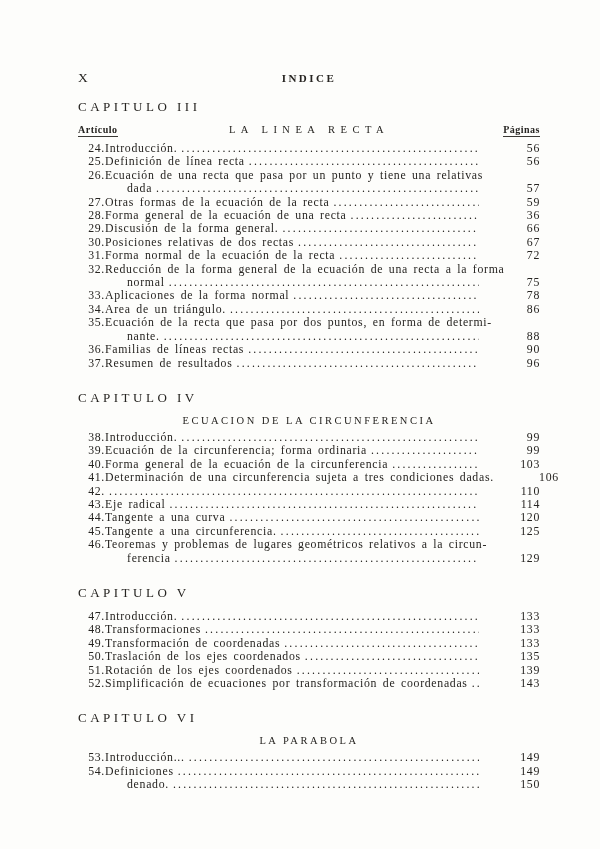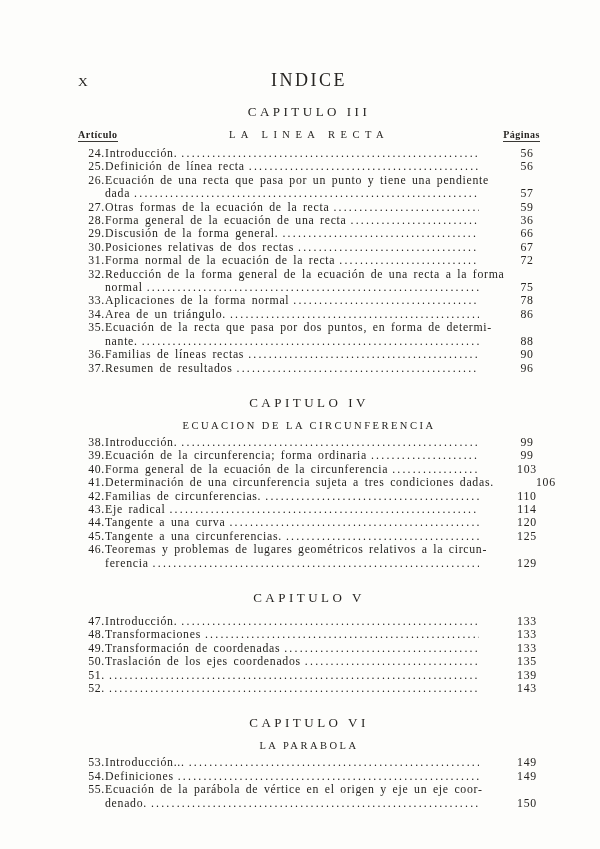--- a/index.html
+++ b/index.html
@@ -15,23 +15,22 @@
     overflow:hidden;
   }
   .page-head {
     display:grid;
     grid-template-columns:1fr auto 1fr;
     align-items:baseline;
     font-size:13px;
     margin-bottom:2px;
   }
   .folio { justify-self:start; font-size:13.5px; letter-spacing:1px; }
-  .page-title { font-weight:normal; letter-spacing:2.5px; font-size:18px; }
+  .page-title { font-weight:bold; letter-spacing:2.5px; font-size:11px; }
   .chapter-heading {
-    text-align:center;
     font-size:13px;
     font-weight:normal;
     letter-spacing:3.5px;
     margin:20px 0 9px 0;
   }
   .chapter:first-child .chapter-heading { margin-top:13px; }
   .subtitle-row {
     display:grid;
     grid-template-columns:1fr auto 1fr;
     align-items:baseline;
@@ -57,30 +56,30 @@
     display:flex;
     align-items:baseline;
     font-size:11.8px;
     line-height:13.4px;
     letter-spacing:0.7px;
     word-spacing:2px;
     white-space:nowrap;
   }
   .num { flex:none; width:27px; text-align:right; }
   .txt { flex:none; }
-  .txt.cont { }
+  .txt.cont { margin-left:22px; }
   .leader {
     flex:1 1 auto;
     overflow:hidden;
     white-space:nowrap;
     letter-spacing:2.2px;
     margin:0 3px 0 4px;
     min-width:0;
   }
-  .pg { flex:none; min-width:26px; text-align:center;margin-left:32px; }
+  .pg { flex:none; min-width:26px; text-align:right;margin-left:32px; }
 </style>
 </head>
 <body>
 
 <main class="page">
   <header class="page-head">
     <span class="folio">X</span>
     <span class="page-title">INDICE</span>
     <span></span>
   </header>
@@ -99,21 +98,21 @@
           <span class="pg">56</span>
         </div>
         <div class="entry">
           <span class="num">25.</span>
           <span class="txt">Definición de línea recta</span>
           <span class="leader">........................................................................................................................................................................................................</span>
           <span class="pg">56</span>
         </div>
         <div class="entry">
           <span class="num">26.</span>
-          <span class="txt">Ecuación de una recta que pasa por un punto y tiene una pendiente</span>
+          <span class="txt">Ecuación de una recta que pasa por un punto y tiene una relativas</span>
         </div>
         <div class="entry">
           <span class="num"></span>
           <span class="txt cont">dada</span>
           <span class="leader">........................................................................................................................................................................................................</span>
           <span class="pg">57</span>
         </div>
         <div class="entry">
           <span class="num">27.</span>
           <span class="txt">Otras formas de la ecuación de la recta</span>
@@ -215,39 +214,38 @@
           <span class="pg">103</span>
         </div>
         <div class="entry">
           <span class="num">41.</span>
           <span class="txt">Determinación de una circunferencia sujeta a tres condiciones dadas.</span>
           <span class="leader">........................................................................................................................................................................................................</span>
           <span class="pg">106</span>
         </div>
         <div class="entry">
           <span class="num">42.</span>
-          <span class="txt">Familias de circunferencias.</span>
           <span class="leader">........................................................................................................................................................................................................</span>
           <span class="pg">110</span>
         </div>
         <div class="entry">
           <span class="num">43.</span>
           <span class="txt">Eje radical</span>
           <span class="leader">........................................................................................................................................................................................................</span>
           <span class="pg">114</span>
         </div>
         <div class="entry">
           <span class="num">44.</span>
           <span class="txt">Tangente a una curva</span>
           <span class="leader">........................................................................................................................................................................................................</span>
           <span class="pg">120</span>
         </div>
         <div class="entry">
           <span class="num">45.</span>
-          <span class="txt">Tangente a una circunferencias.</span>
+          <span class="txt">Tangente a una circunferencia.</span>
           <span class="leader">........................................................................................................................................................................................................</span>
           <span class="pg">125</span>
         </div>
         <div class="entry">
           <span class="num">46.</span>
           <span class="txt">Teoremas y problemas de lugares geométricos relativos a la circun-</span>
         </div>
         <div class="entry">
           <span class="num"></span>
           <span class="txt cont">ferencia</span>
@@ -276,25 +274,27 @@
           <span class="pg">133</span>
         </div>
         <div class="entry">
           <span class="num">50.</span>
           <span class="txt">Traslación de los ejes coordenados</span>
           <span class="leader">........................................................................................................................................................................................................</span>
           <span class="pg">135</span>
         </div>
         <div class="entry">
           <span class="num">51.</span>
+          <span class="txt">Rotación de los ejes coordenados</span>
           <span class="leader">........................................................................................................................................................................................................</span>
           <span class="pg">139</span>
         </div>
         <div class="entry">
           <span class="num">52.</span>
+          <span class="txt">Simplificación de ecuaciones por transformación de coordenadas</span>
           <span class="leader">........................................................................................................................................................................................................</span>
           <span class="pg">143</span>
         </div>
       </section>
       <section class="chapter">
         <h2 class="chapter-heading">CAPITULO VI</h2>
         <div class="subtitle-row">
           <span></span>
           <span class="subtitle">LA PARABOLA</span>
           <span></span>
@@ -305,24 +305,20 @@
           <span class="leader">........................................................................................................................................................................................................</span>
           <span class="pg">149</span>
         </div>
         <div class="entry">
           <span class="num">54.</span>
           <span class="txt">Definiciones</span>
           <span class="leader">........................................................................................................................................................................................................</span>
           <span class="pg">149</span>
         </div>
         <div class="entry">
-          <span class="num">55.</span>
-          <span class="txt">Ecuación de la parábola de vértice en el origen y eje un eje coor-</span>
-        </div>
-        <div class="entry">
           <span class="num"></span>
           <span class="txt cont">denado.</span>
           <span class="leader">........................................................................................................................................................................................................</span>
           <span class="pg">150</span>
         </div>
       </section>
     </div>
 </main>
 
 </body></html>

